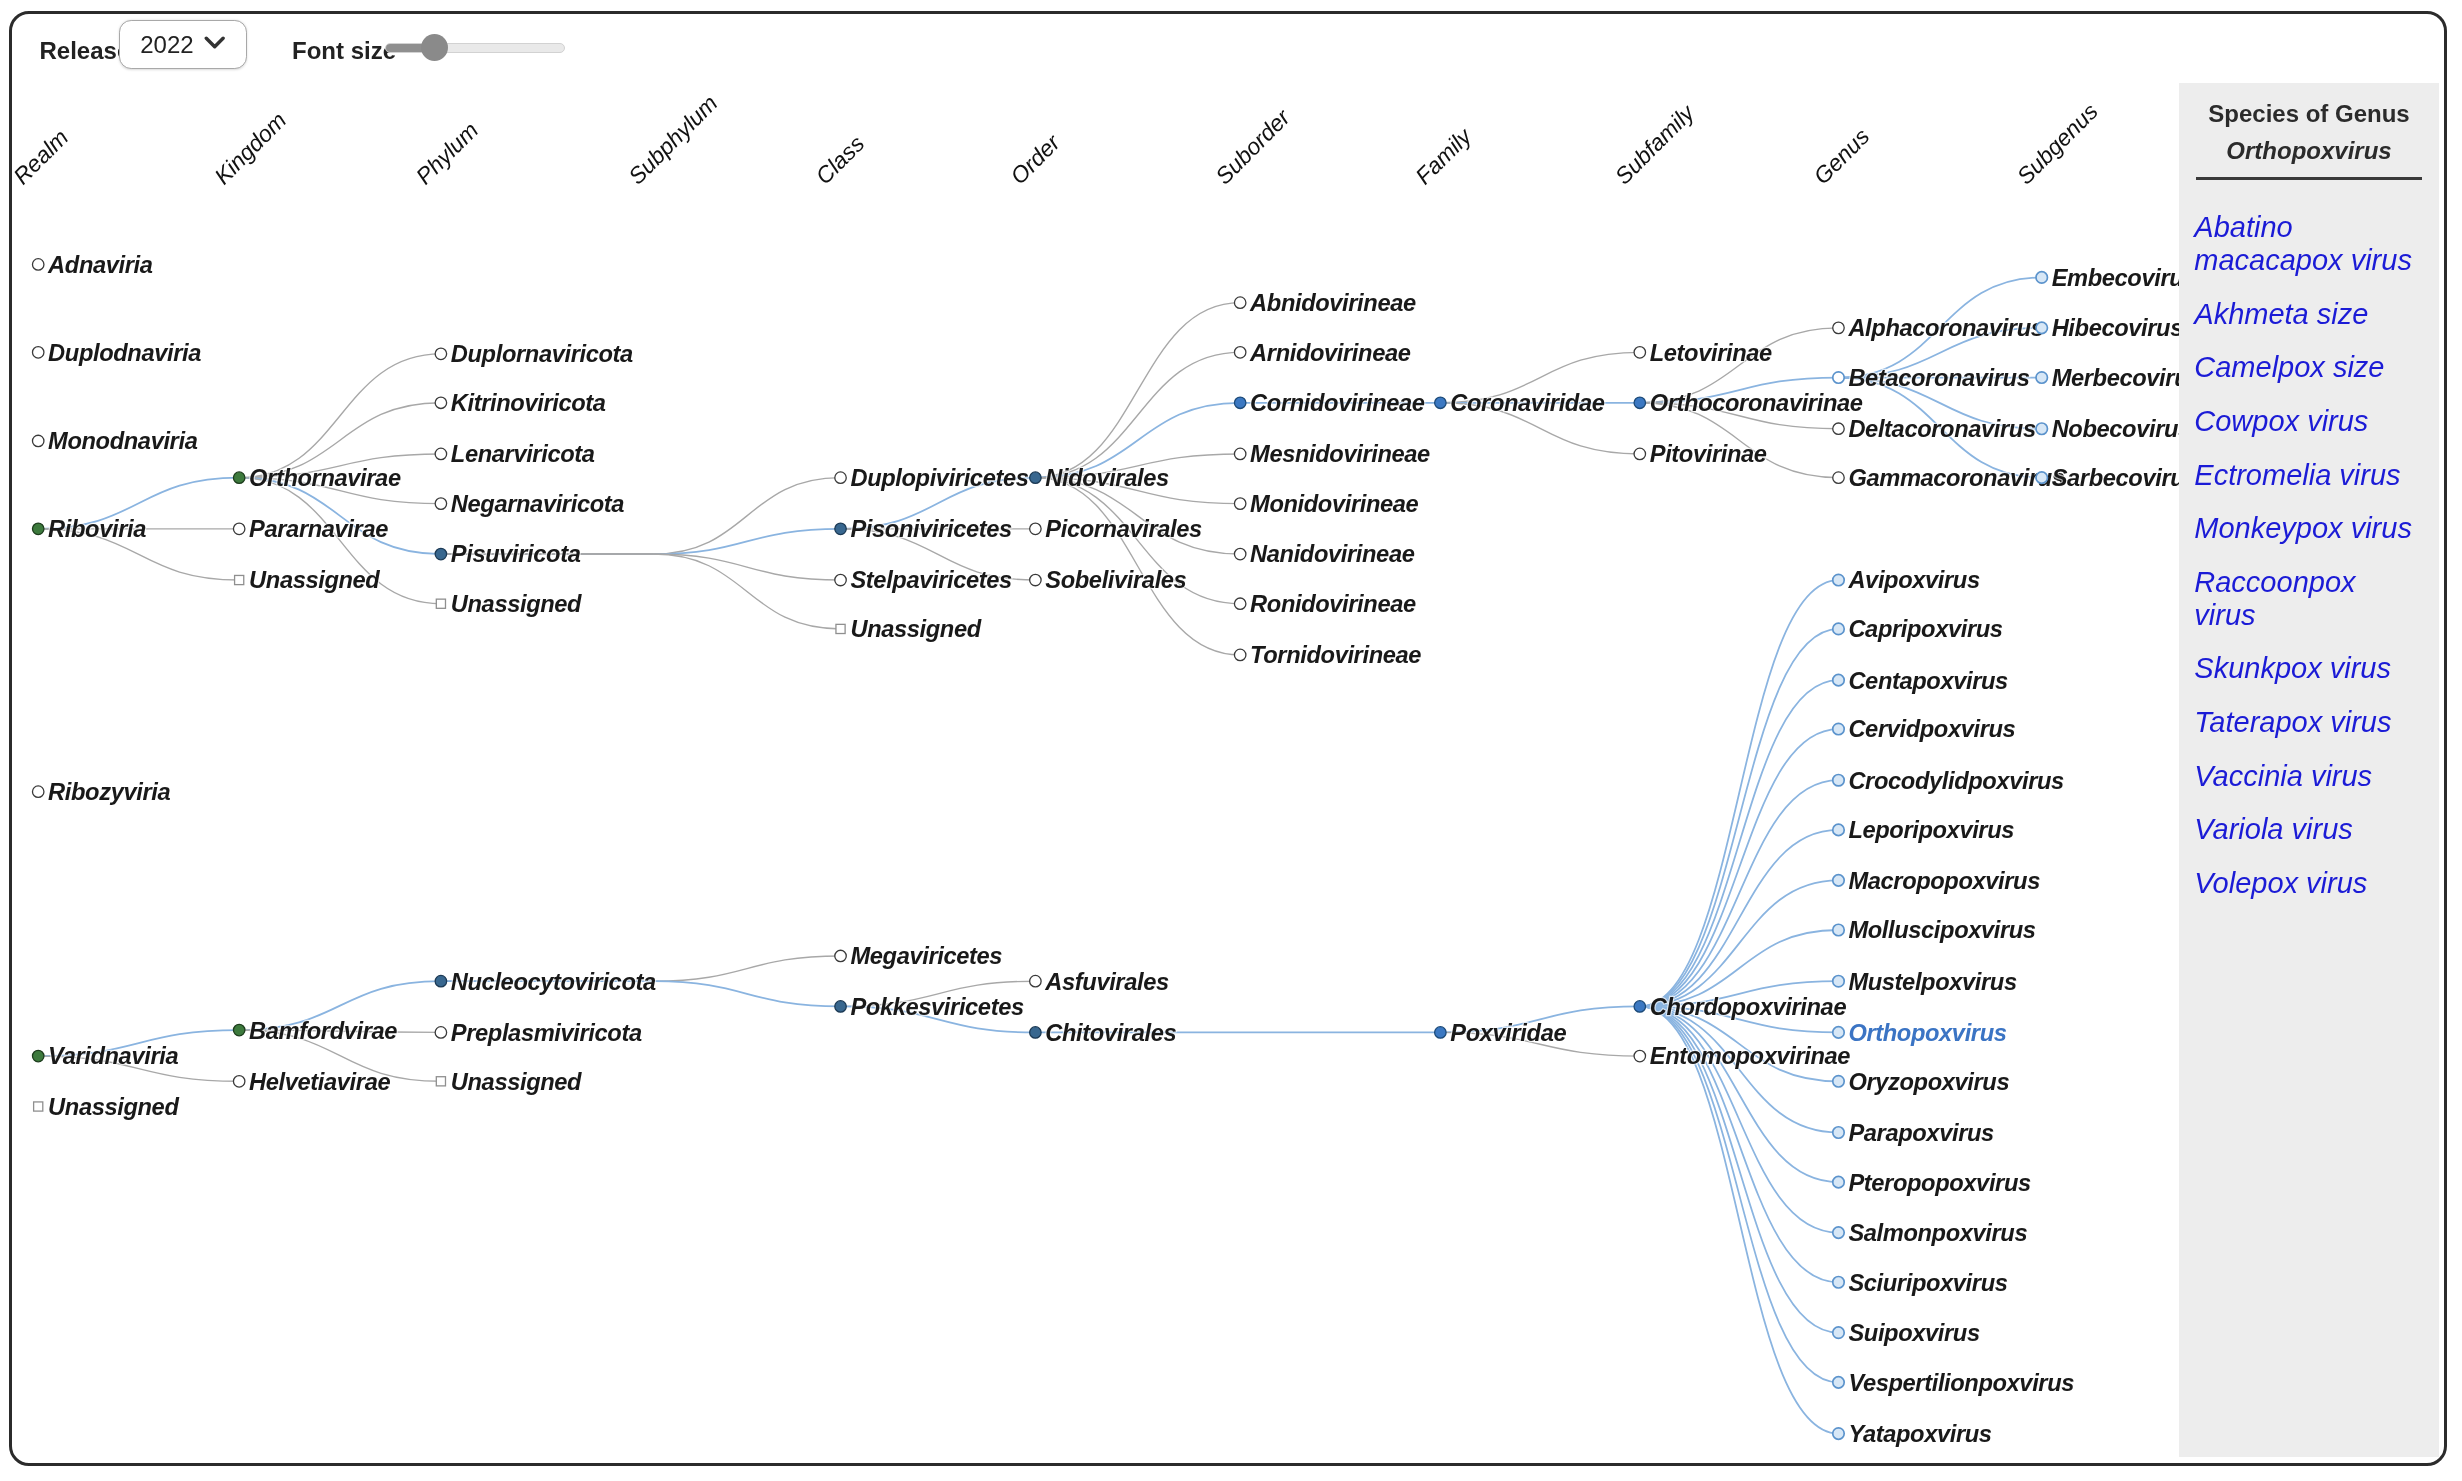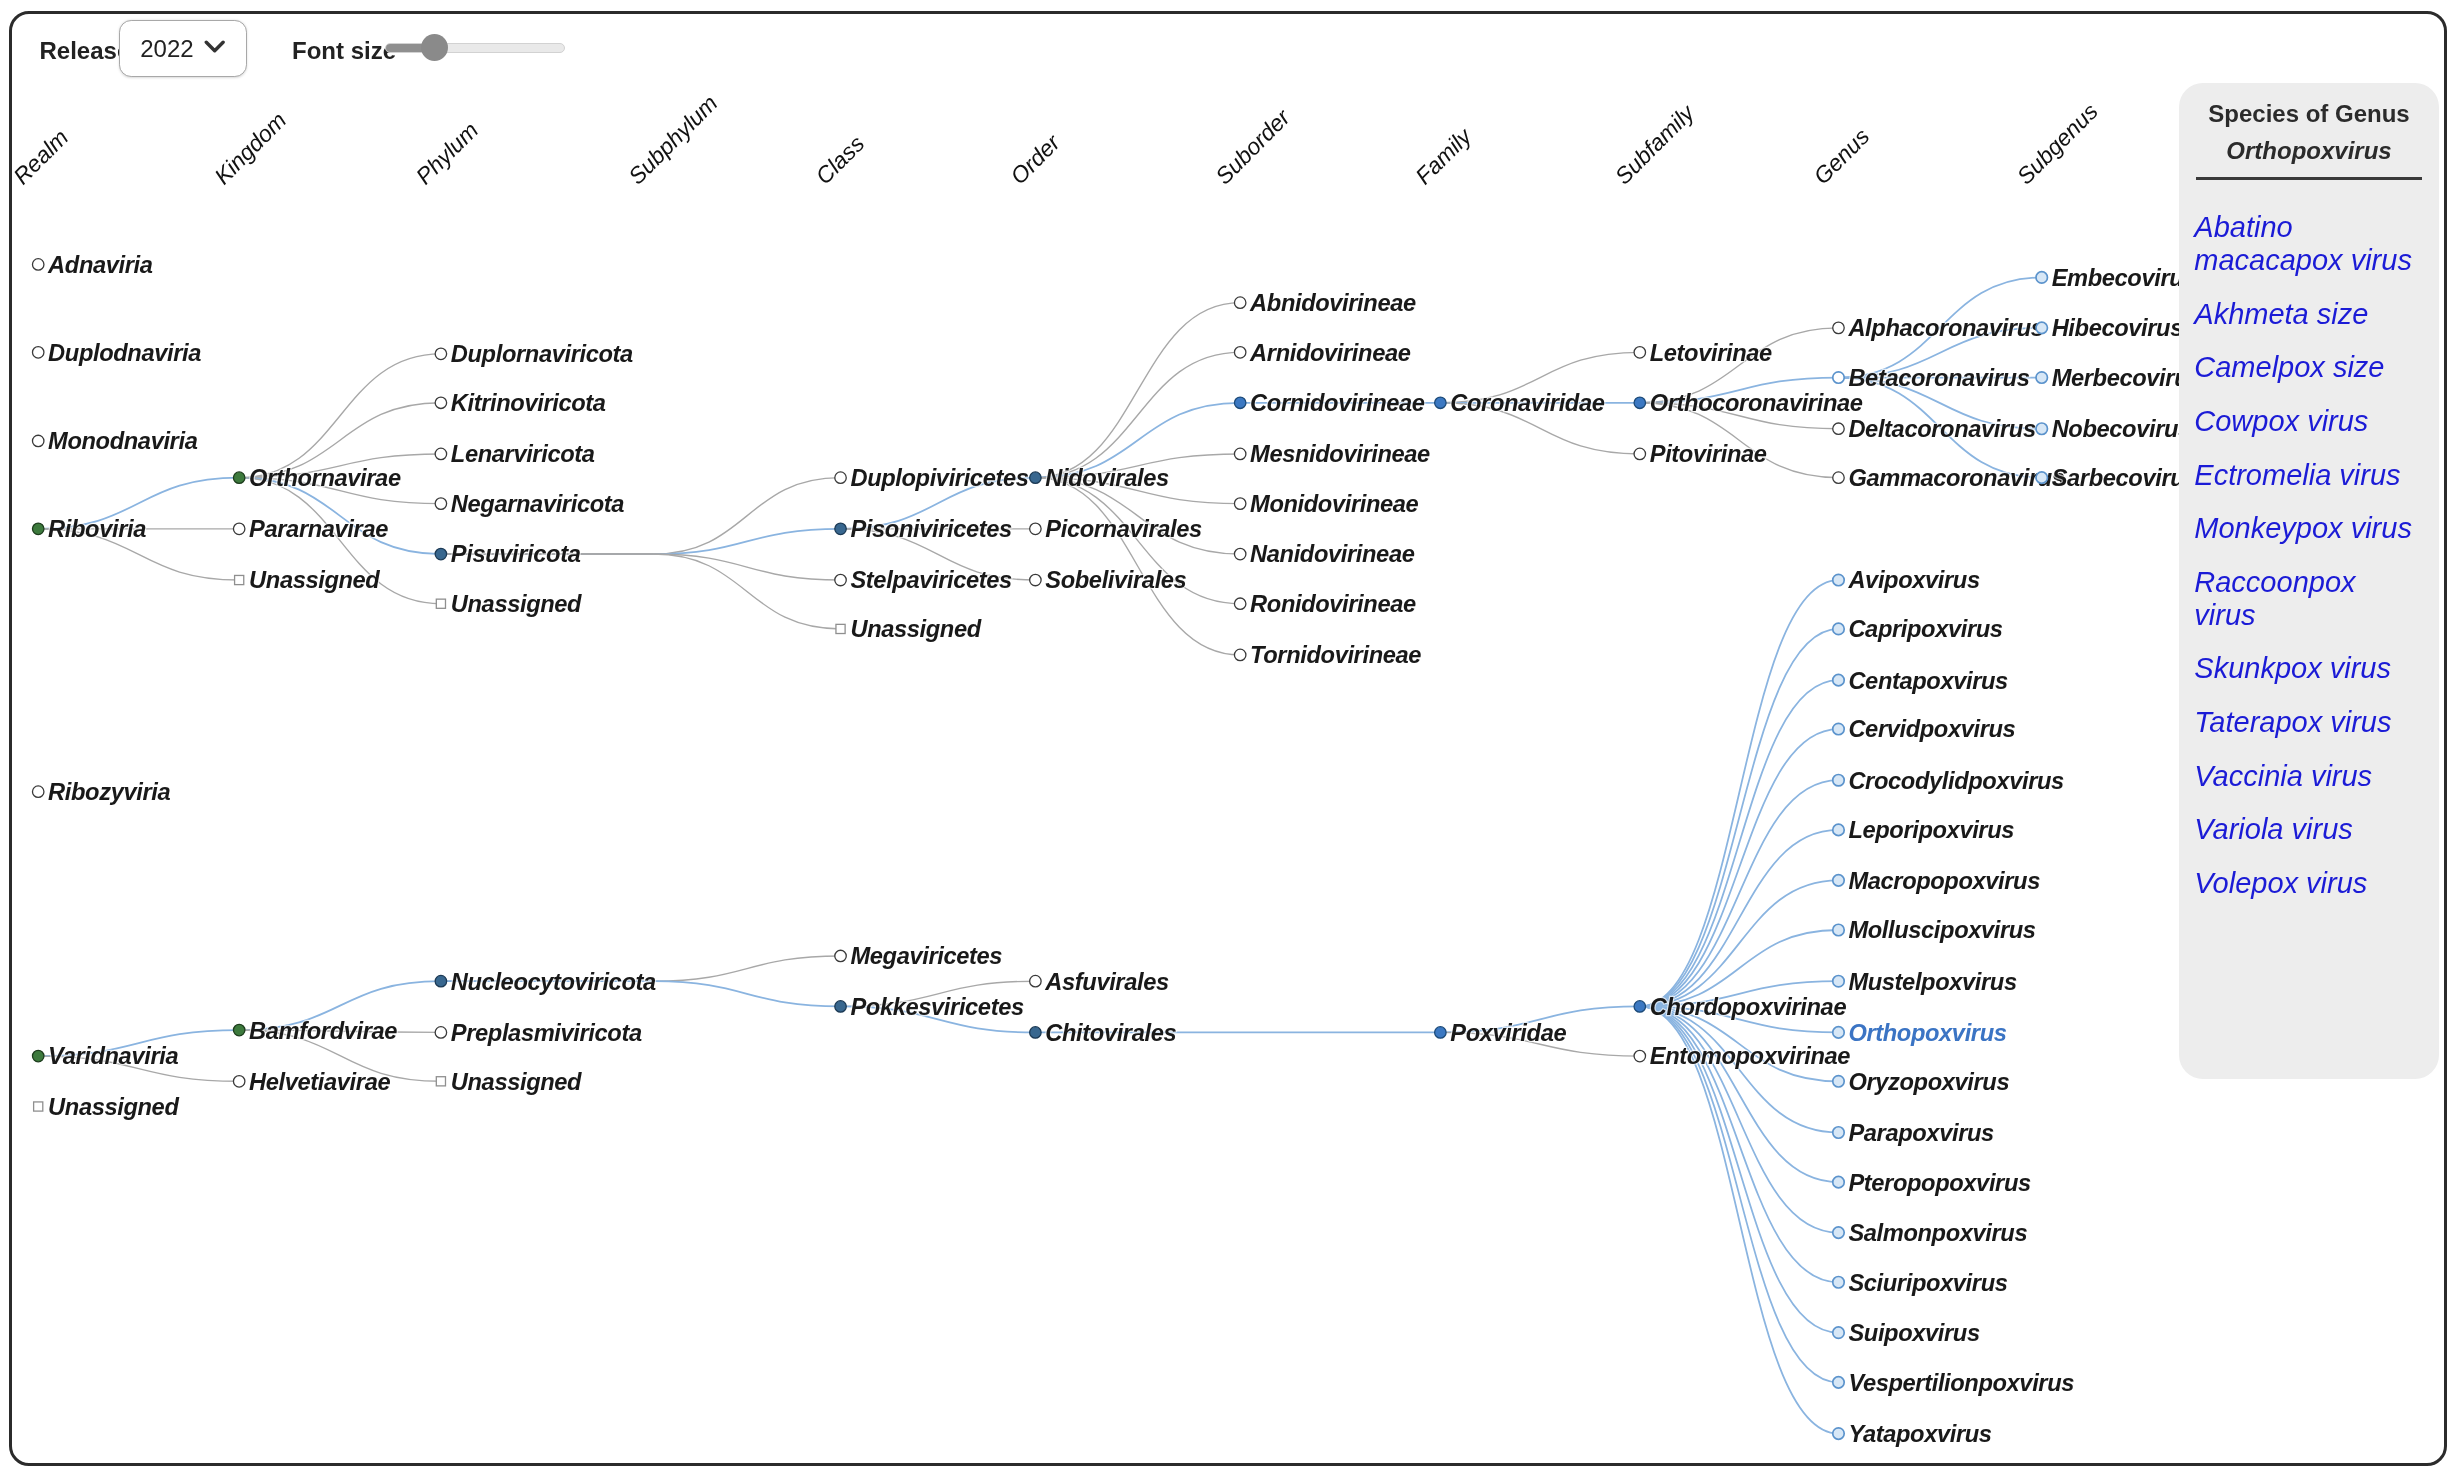--- a/index.html
+++ b/index.html
@@ -2,28 +2,28 @@
 <html style="font-size:12.2px"><head>
 <meta charset="utf-8">
 <style>
   html,body{margin:0;padding:0;background:#ffffff;}
   body{width:2462px;height:1481px;position:relative;font-family:"Liberation Sans",sans-serif;}
   .frame{position:absolute;left:9.2px;top:10.7px;width:2438px;height:1455px;border:3.1px solid #2b2b2b;border-radius:20px;box-sizing:border-box;pointer-events:none;z-index:50;}
   .toolbar{position:absolute;left:0;top:0;width:2462px;height:79px;z-index:10;}
   .tb-label{position:absolute;font-size:24px;font-weight:bold;color:#222;top:37px;margin-left:12px;}
   #release-label{left:27.5px;}
   #fontsize-label{left:280px;}
-  .select{position:absolute;left:119px;top:20px;width:128px;height:57px;background:#fff;border:1.5px solid #a8a8a8;border-radius:12.2px;box-shadow:0 0.8px 2.3px rgba(0,0,0,.15);display:flex;align-items:center;justify-content:center;gap:10.7px;box-sizing:border-box;}
+  .select{position:absolute;left:119px;top:20px;width:128px;height:49px;background:#fff;border:1.5px solid #a8a8a8;border-radius:12.2px;box-shadow:0 0.8px 2.3px rgba(0,0,0,.15);display:flex;align-items:center;justify-content:center;gap:10.7px;box-sizing:border-box;}
   .select span.val{font-size:24px;color:#222;}
   .slider{position:absolute;left:385px;top:32px;width:180px;height:31px;}
   .track{position:absolute;left:0;top:10.7px;width:180px;height:10px;background:#e9e9e9;border:0.8px solid #d2d2d2;border-radius:6.1px;box-sizing:border-box;}
   .trackfill{position:absolute;left:0;top:0;height:100%;background:#8f8f8f;border-radius:6.1px;}
   .thumb{position:absolute;top:2.3px;width:27px;height:27px;border-radius:50%;background:#8a8a8a;}
   svg#tree{position:absolute;left:0;top:0;z-index:5;}
-  .sidebar{position:absolute;left:2179px;top:83px;width:260px;height:996px;background:#ededed;z-index:8;box-sizing:border-box;padding:10.7px 15.3px;border-radius:24px;}
+  .sidebar{position:absolute;left:2179px;top:83px;width:260px;height:1374px;background:#ededed;z-index:8;box-sizing:border-box;padding:10.7px 15.3px;}
   .sp-title{font-size:24px;font-weight:bold;color:#2b2b2b;text-align:center;margin-top:6.1px;}
   .sp-genus{font-size:24px;font-weight:bold;font-style:italic;color:#2b2b2b;text-align:center;margin-top:9.2px;}
   .sp-rule{border:none;border-top:3.1px solid #3a3a3a;margin:12.2px 1.5px 0 1.5px;}
   .species{margin-top:31px;}
   .species a{display:block;font-size:29px;font-style:italic;color:#1b1bd6;text-decoration:none;margin-bottom:20.6px;cursor:pointer;}
 </style>
 </head>
 <body>
 
 <div class="toolbar">

